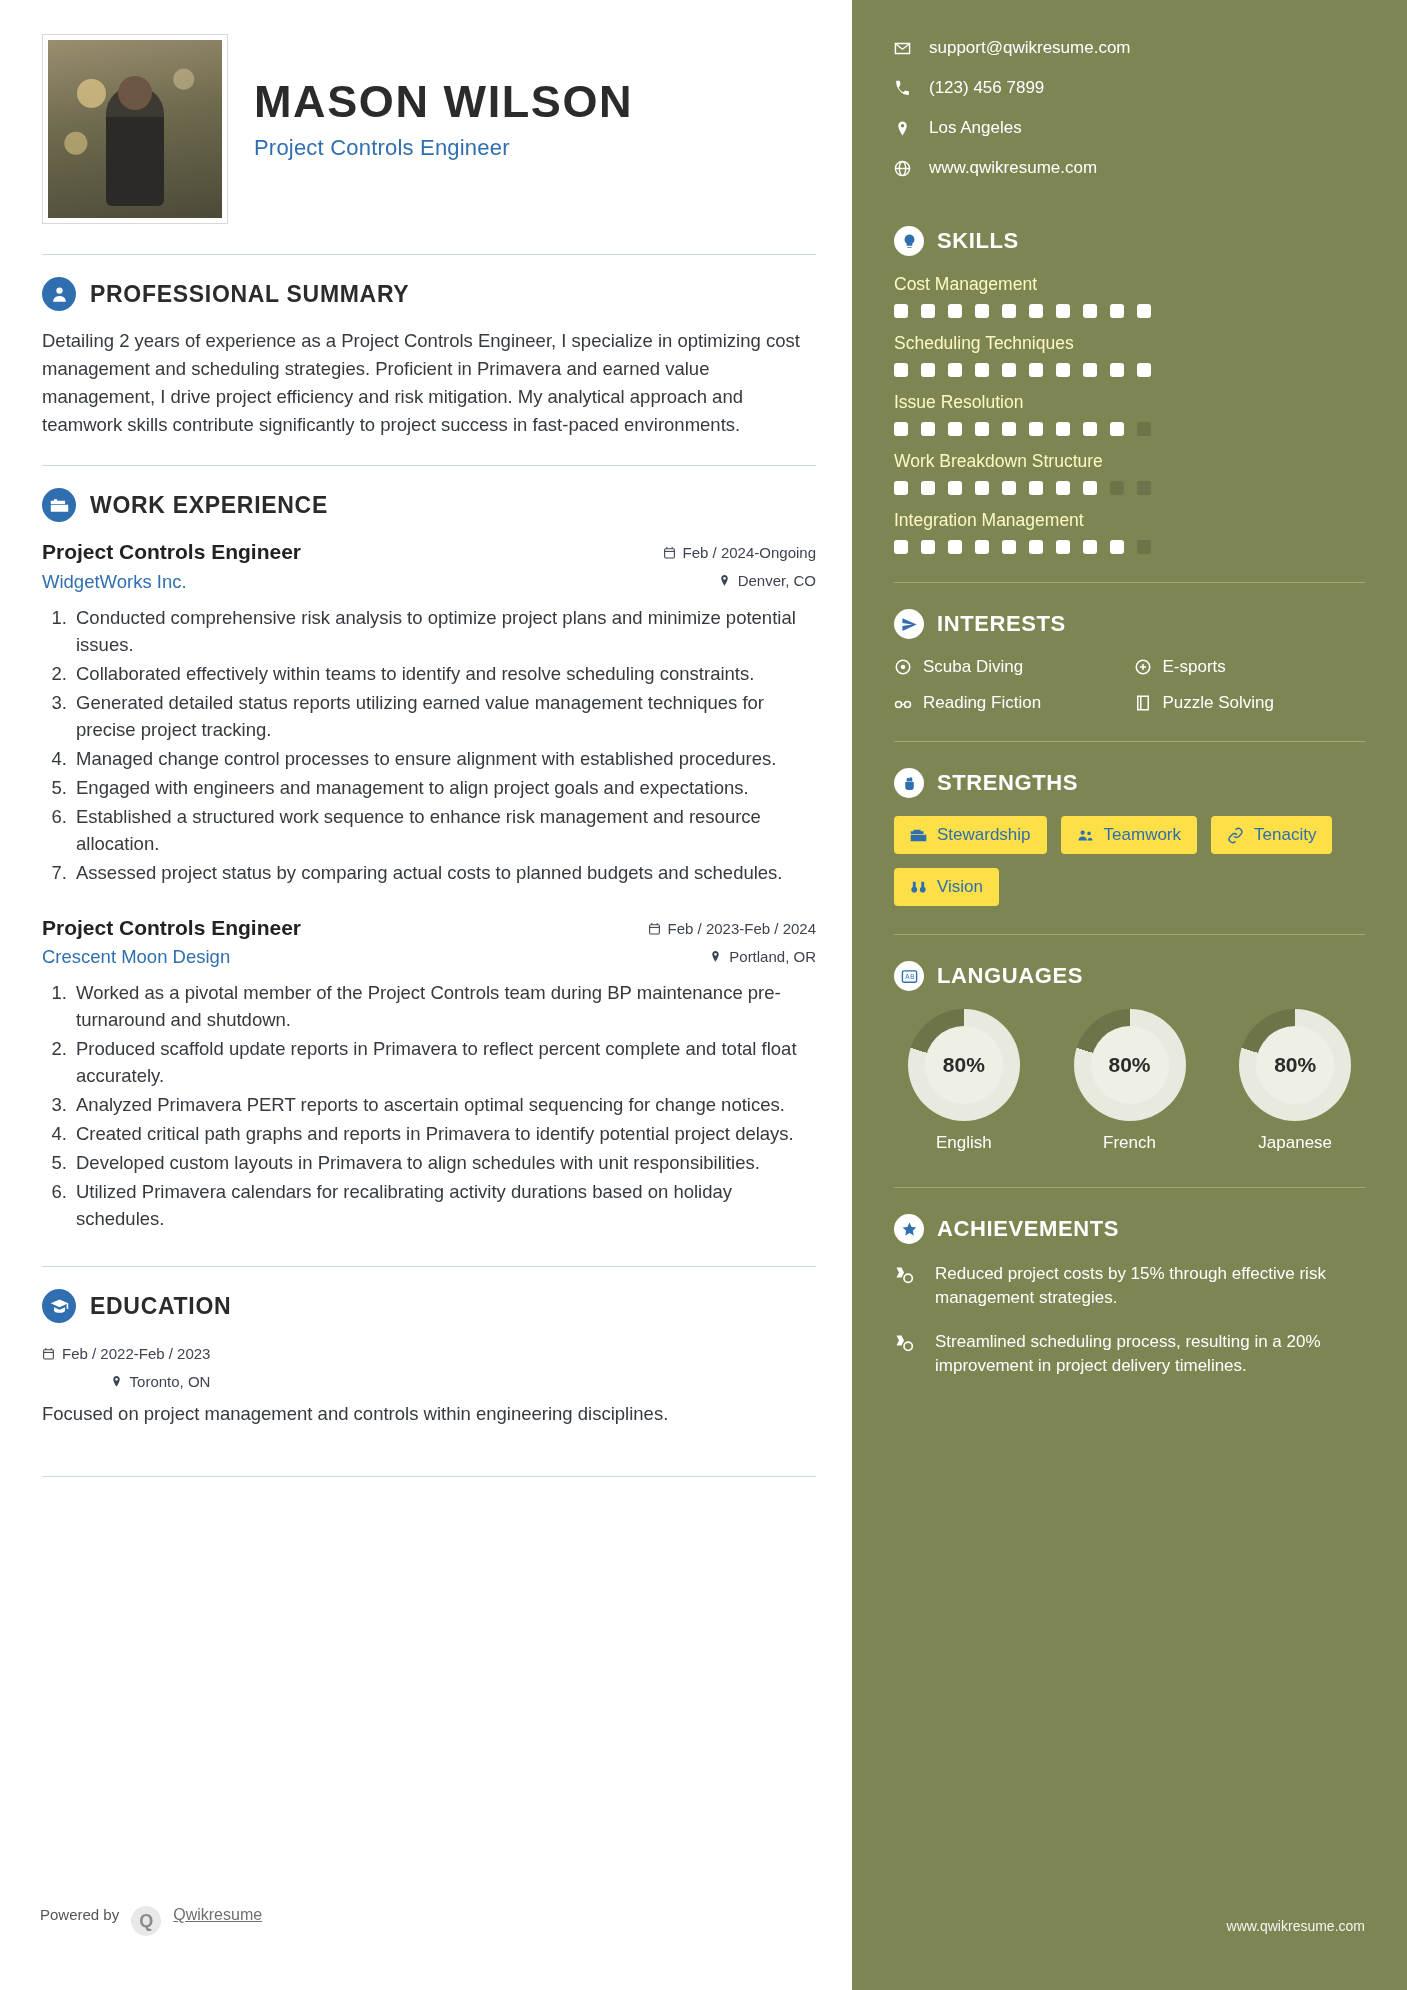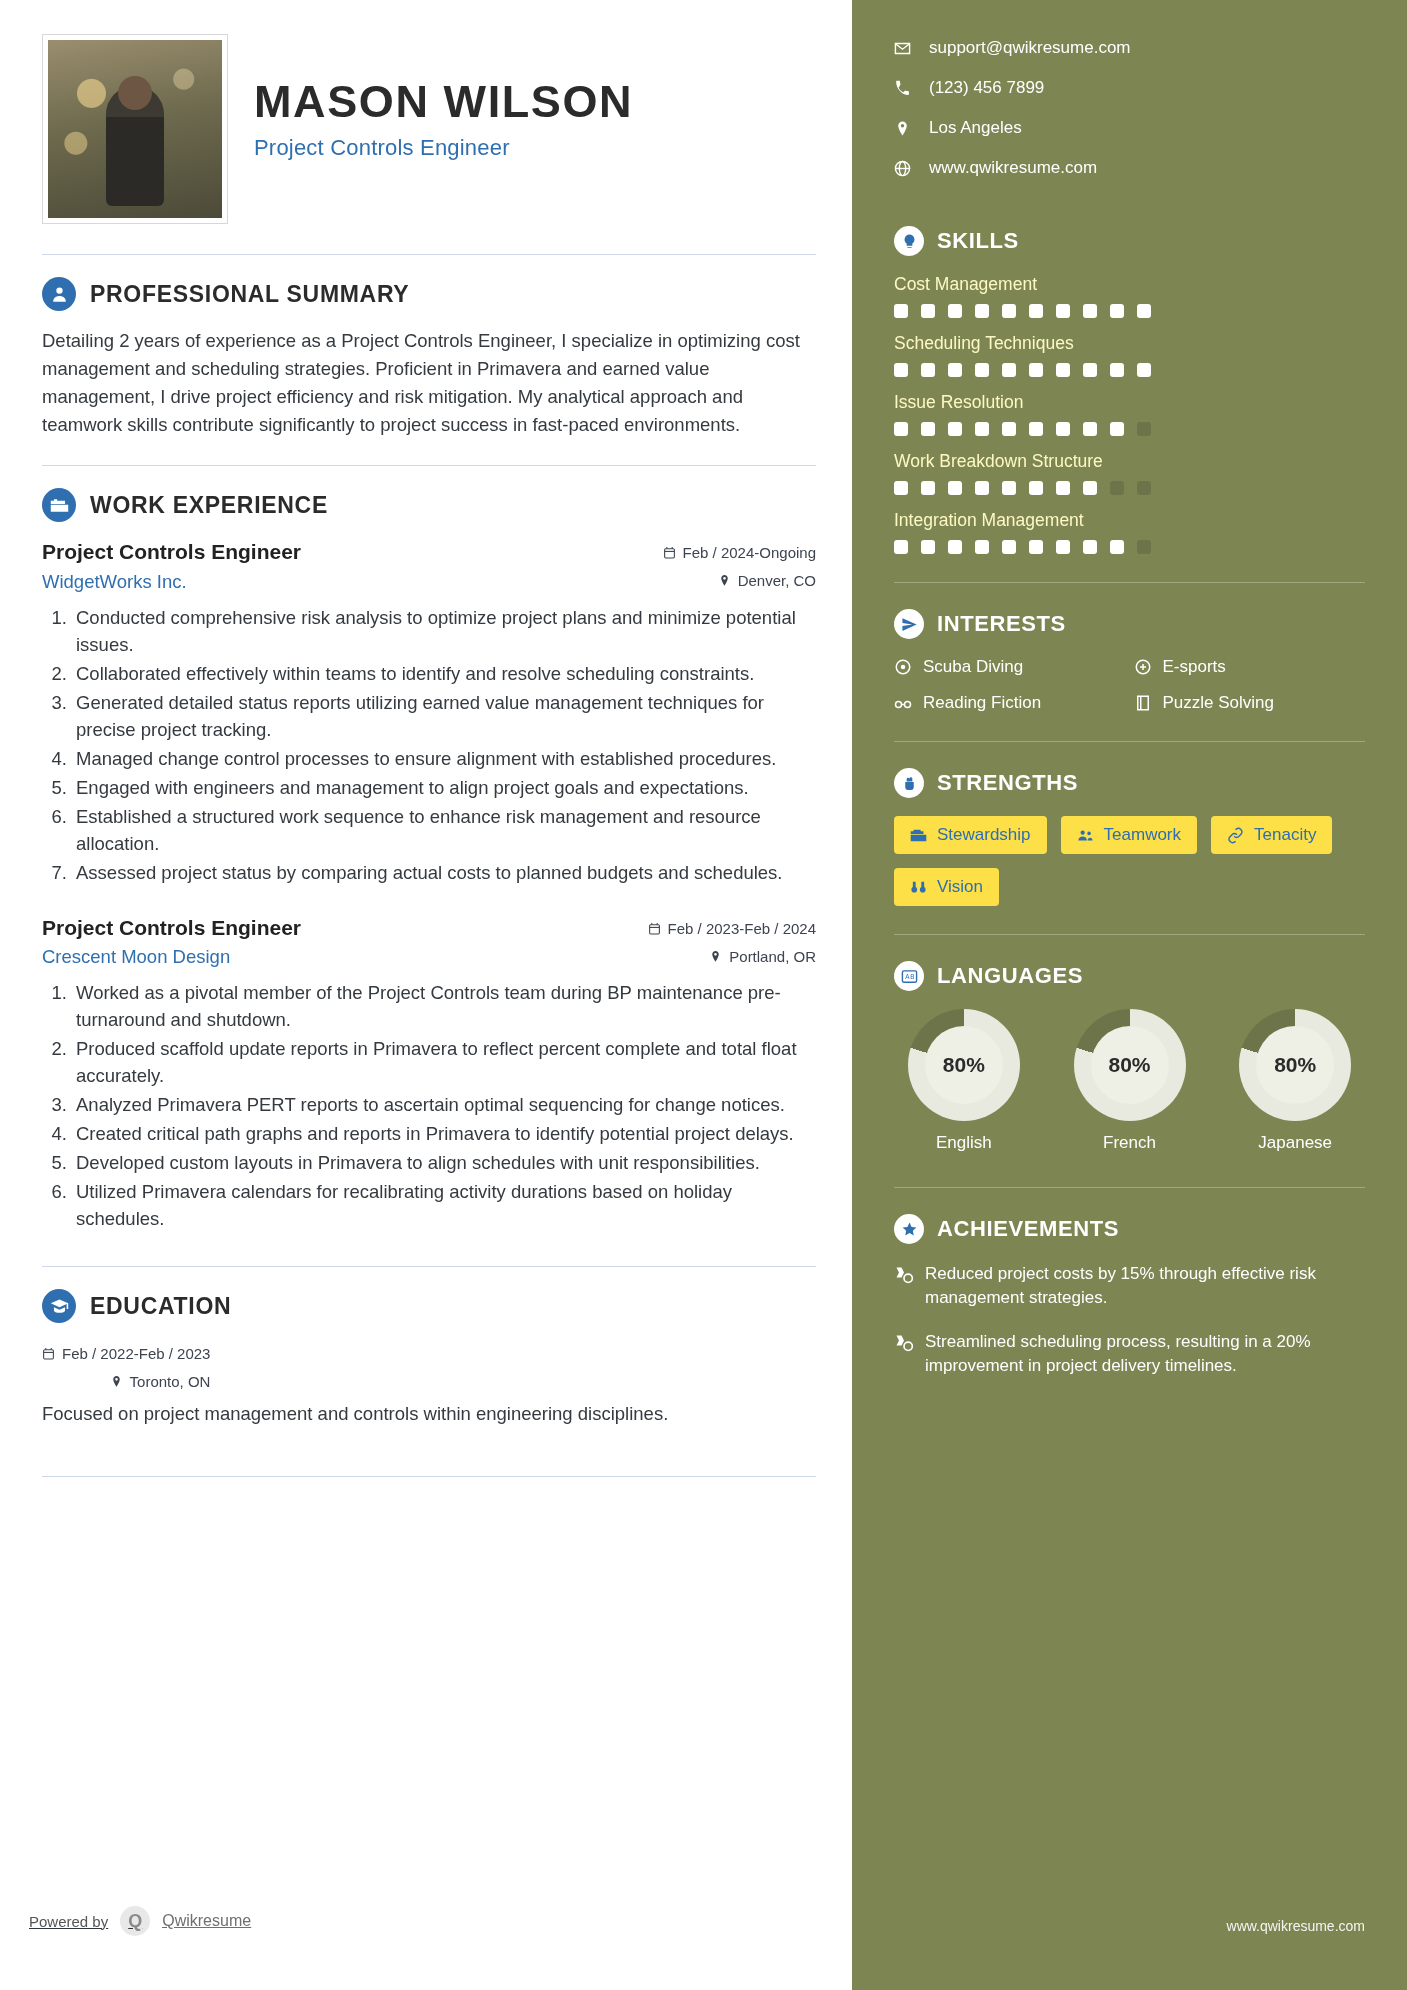--- a/index.html
+++ b/index.html
@@ -162,26 +162,24 @@
   .edu-desc {
     font-size: 18.5px;
     line-height: 1.5;
     color: #343a40;
     margin-top: 10px;
   }
 
   
   .footer {
     position: absolute;
-    left: 29px;
+    left: 40px;
     bottom: 54px;
     display: flex;
-    align-items: center;
     gap: 12px;
-    text-decoration: underline;
   }
   .footer-label { font-size: 15px; color: #555; }
   .q-logo {
     width: 30px; height: 30px;
     border-radius: 50%;
     background: #e8e8e8;
     color: #8b8b8b;
     display: flex; align-items: center; justify-content: center;
     font-size: 18px; font-weight: bold;
   }
@@ -273,21 +271,21 @@
     background: #eef0e6;
     display: flex; align-items: center; justify-content: center;
     font-size: 21px; font-weight: bold;
     color: #2b2b2b;
     text-align: center;
   }
   .lang-name { font-size: 17px; margin-top: 12px; color: #fff; }
 
   .ach {
     display: flex;
-    gap: 11px;
+    gap: 21px;
     margin-bottom: 20px;
   }
   .ach svg { width: 20px; height: 20px; fill: #ffffff; flex: none; margin-top: 3px; }
   .ach-text { font-size: 17px; line-height: 1.42; color: #fff; }
 
   .right-footer {
     position: absolute;
     right: 42px;
     bottom: 56px;
     font-size: 14px;

